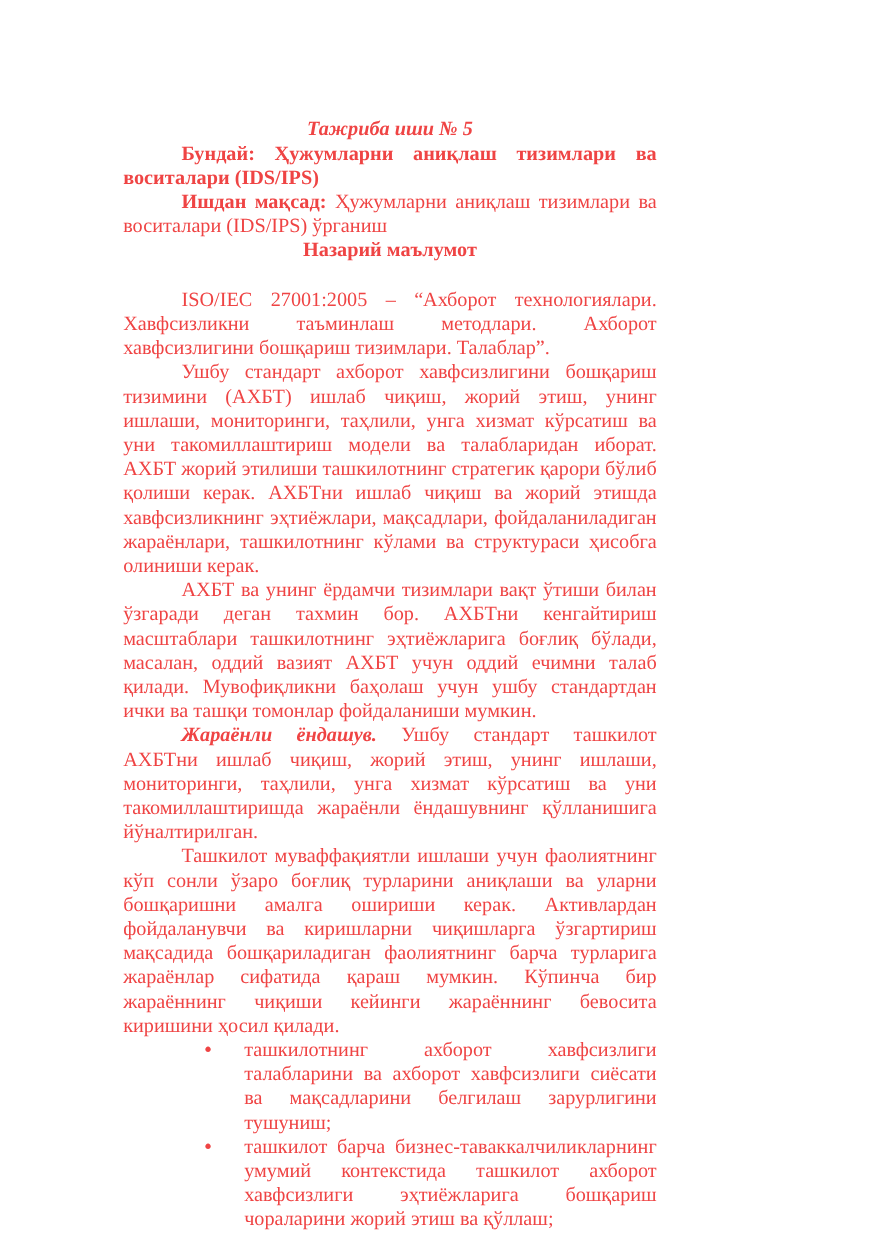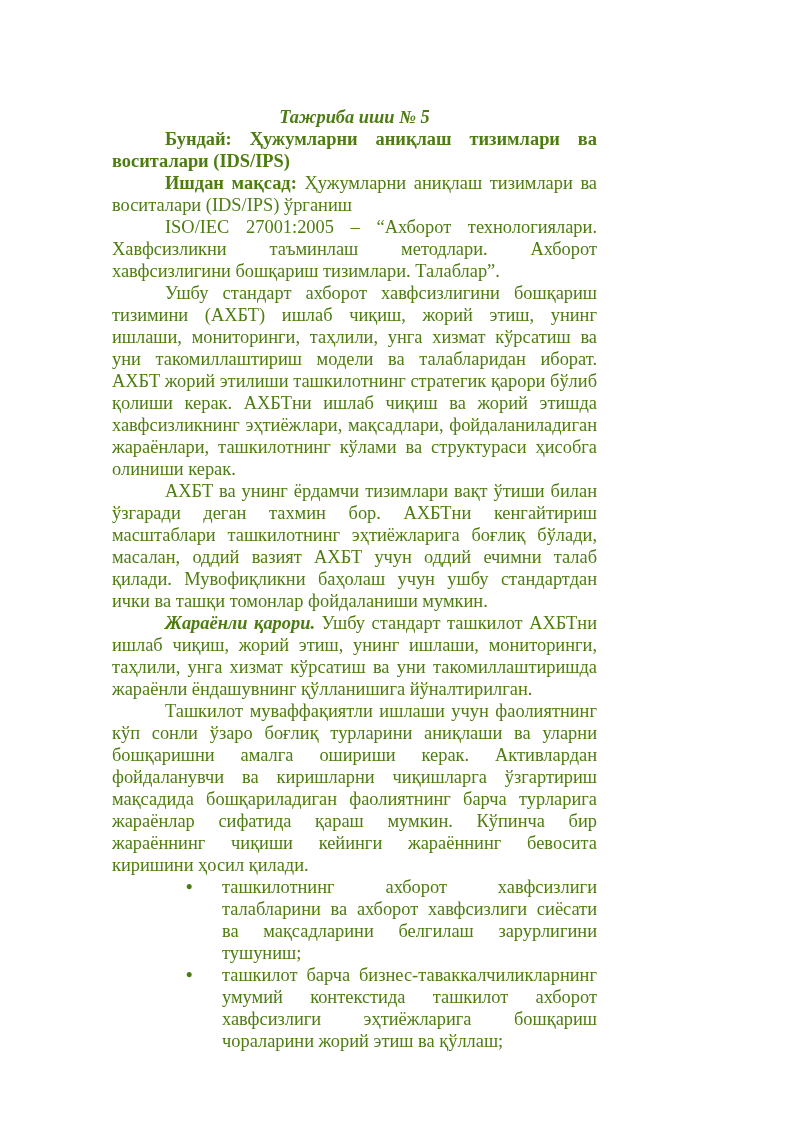--- a/index.html
+++ b/index.html
@@ -14,21 +14,21 @@
   }
   .page {
     box-sizing: border-box;
     width: 656px;
     height: 1131px;
     padding: 106px 59px 20px 112px;
     background: #ffffff;
     font-family: "Liberation Serif", "DejaVu Serif", serif;
     font-size: 18.4px;
     line-height: 22px;
-    color: #4d7c0f;
+    color: #ef4444;
   }
   p { margin: 0; }
   .center { text-align: center; }
   .doc-title {
     font-weight: bold;
     font-style: italic;
   }
   .hdr {
     text-align: justify;
     text-indent: 53px;
@@ -67,28 +67,29 @@
 <body>
 
 <div class="page">
 
   <p class="center doc-title">Тажриба иши № 5</p>
 
   <p class="hdr bold"><span>Бундай:</span> <span>Ҳужумларни аниқлаш тизимлари ва воситалари (IDS/IPS)</span></p>
 
   <p class="hdr"><span class="bold">Ишдан мақсад:</span> <span>Ҳужумларни аниқлаш тизимлари ва воситалари (IDS/IPS) ўрганиш</span></p>
 
+  <p class="section-heading">Назарий маълумот</p>
 
   <p class="para">ISO/IEC 27001:2005 – “Ахборот технологиялари. Хавфсизликни таъминлаш методлари. Ахборот хавфсизлигини бошқариш тизимлари. Талаблар”.</p>
 
   <p class="para">Ушбу стандарт ахборот хавфсизлигини бошқариш тизимини (АХБТ) ишлаб чиқиш, жорий этиш, унинг ишлаши, мониторинги, таҳлили, унга хизмат кўрсатиш ва уни такомиллаштириш модели ва талабларидан иборат. АХБТ жорий этилиши ташкилотнинг стратегик қарори бўлиб қолиши керак. АХБТни ишлаб чиқиш ва жорий этишда хавфсизликнинг эҳтиёжлари, мақсадлари, фойдаланиладиган жараёнлари, ташкилотнинг кўлами ва структураси ҳисобга олиниши керак.</p>
 
   <p class="para">АХБТ ва унинг ёрдамчи тизимлари вақт ўтиши билан ўзгаради деган тахмин бор. АХБТни кенгайтириш масштаблари ташкилотнинг эҳтиёжларига боғлиқ бўлади, масалан, оддий вазият АХБТ учун оддий ечимни талаб қилади. Мувофиқликни баҳолаш учун ушбу стандартдан ички ва ташқи томонлар фойдаланиши мумкин.</p>
 
-  <p class="para"><span class="lead-bi">Жараёнли қарори.</span> <span>Ушбу стандарт ташкилот АХБТни ишлаб чиқиш, жорий этиш, унинг ишлаши, мониторинги, таҳлили, унга хизмат кўрсатиш ва уни такомиллаштиришда жараёнли ёндашувнинг қўлланишига йўналтирилган.</span></p>
+  <p class="para"><span class="lead-bi">Жараёнли ёндашув.</span> <span>Ушбу стандарт ташкилот АХБТни ишлаб чиқиш, жорий этиш, унинг ишлаши, мониторинги, таҳлили, унга хизмат кўрсатиш ва уни такомиллаштиришда жараёнли ёндашувнинг қўлланишига йўналтирилган.</span></p>
 
   <p class="para">Ташкилот муваффақиятли ишлаши учун фаолиятнинг кўп сонли ўзаро боғлиқ турларини аниқлаши ва уларни бошқаришни амалга ошириши керак. Активлардан фойдаланувчи ва киришларни чиқишларга ўзгартириш мақсадида бошқариладиган фаолиятнинг барча турларига жараёнлар сифатида қараш мумкин. Кўпинча бир жараённинг чиқиши кейинги жараённинг бевосита киришини ҳосил қилади.</p>
 
 
 
   <ul class="bullet-list">
     <li><span class="marker">•</span><span>ташкилотнинг ахборот хавфсизлиги талабларини ва ахборот хавфсизлиги сиёсати ва мақсадларини белгилаш зарурлигини тушуниш;</span></li>
     <li><span class="marker">•</span><span>ташкилот барча бизнес-таваккалчиликларнинг умумий контекстида ташкилот ахборот хавфсизлиги эҳтиёжларига бошқариш чораларини жорий этиш ва қўллаш;</span></li>
   </ul>
 

